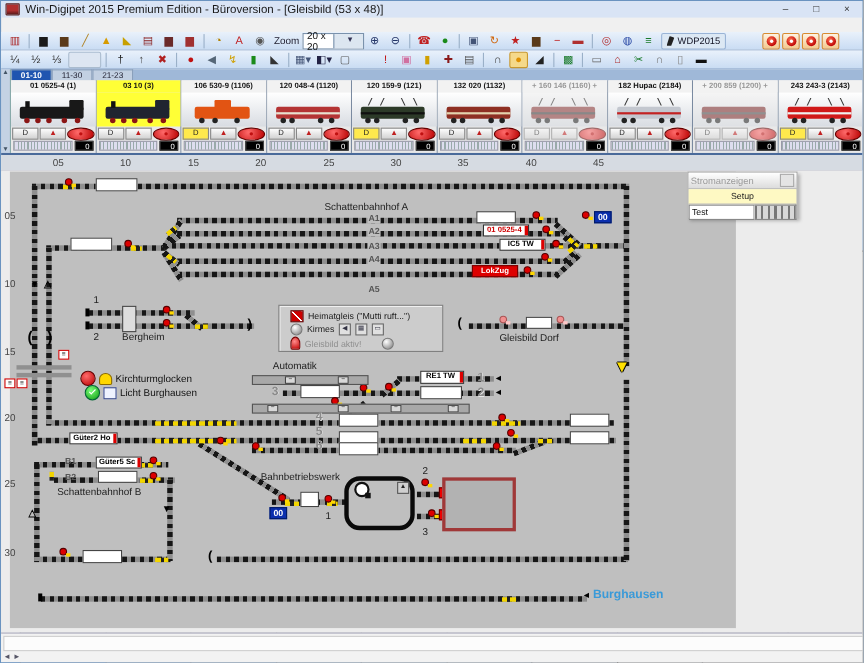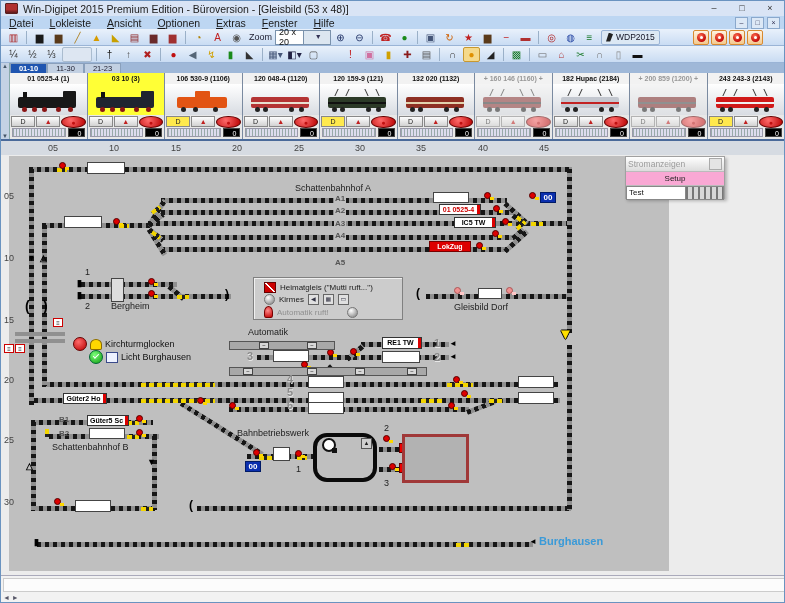--- a/index.html
+++ b/index.html
@@ -137,21 +137,21 @@
   .grndot::after{content:"";position:absolute;left:3px;top:3px;width:5px;height:2px;border-left:1.5px solid #fff;
                  border-bottom:1.5px solid #fff;transform:rotate(-45deg);}
   .bell{width:10px;height:9px;background:#ffd700;border:1px solid #8a6a00;border-radius:50% 50% 15% 15%;}
   .bluebox{width:10px;height:9px;background:#eef2ff;border:1px solid #3a4a8a;}
   .mess{position:absolute;font-size:11px;font-weight:bold;color:#3a9ad8;}
   
   .panel{position:absolute;background:#f0f0f0;border:1px solid #a0a0a0;box-shadow:2px 2px 3px rgba(0,0,0,.25);box-sizing:border-box;}
   .panel .ttl{height:14px;background:linear-gradient(#ffffff,#dcdcdc);display:flex;align-items:center;
               font-size:8.5px;color:#9a9a9a;padding:0 2px;border-bottom:1px solid #bbb;}
   .panel .ttl .pbox{margin-left:auto;width:11px;height:10px;background:#e4e4e4;border:1px solid #aaa;}
-  .panel .setup{height:13px;background:#f9a8d4;border-bottom:1px solid #bbb;font-size:8px;color:#222;
+  .panel .setup{height:13px;background:#fef9c3;border-bottom:1px solid #bbb;font-size:8px;color:#222;
                 text-align:center;line-height:13px;}
   .panel .testrow{height:14px;display:flex;}
   .panel .tfield{width:56px;background:#fff;border:1px solid #888;font-size:8px;color:#111;padding-left:2px;line-height:12px;}
   .panel .meter{flex:1;background:#d8d8d8;border:1px solid #888;border-left:none;
                 background-image:repeating-linear-gradient(90deg,#777 0 2px,#d8d8d8 2px 6px);}
   
   .bottom{position:absolute;left:0;top:574px;width:100%;height:29px;background:#f2f2f2;border-top:1px solid #aab;}
   .bstrip{position:absolute;left:2px;top:2px;width:780px;height:12px;background:#fcfcfc;border:1px solid #ccc;}
   .bscroll{position:absolute;left:2px;top:18px;font-size:7px;color:#556;}
 </style>
@@ -163,28 +163,20 @@
   <div class="titlebar">
     <span class="app-icon"></span>
     <span>Win-Digipet 2015 Premium Edition - Büroversion - [Gleisbild (53 x 48)]</span>
     <span class="wbtns">
       <span class="wbtn">–</span>
       <span class="wbtn">□</span>
       <span class="wbtn">×</span>
     </span>
   </div>
 
-  <div class="menubar">
-    <span id="menu-items"><span class="menu-item">Datei</span><span class="menu-item">Lokleiste</span><span class="menu-item">Ansicht</span><span class="menu-item">Optionen</span><span class="menu-item">Extras</span><span class="menu-item">Fenster</span><span class="menu-item">Hilfe</span></span>
-    <span class="mdi">
-      <span class="mdibtn">–</span>
-      <span class="mdibtn">□</span>
-      <span class="mdibtn">×</span>
-    </span>
-  </div>
 
   <div class="tb tb1" id="tb1">
       <button class="tbi" style="color: rgb(170, 34, 34);">▥</button>
       <span class="tbsep"></span>
       <button class="tbi" style="color: rgb(26, 26, 26);">▆</button>
       <button class="tbi" style="color: rgb(90, 58, 26);">▆</button>
       <button class="tbi" style="color: rgb(176, 128, 32);">╱</button>
       <button class="tbi" style="color: rgb(215, 155, 0);">▲</button>
       <button class="tbi" style="color: rgb(200, 160, 0);">◣</button>
       <button class="tbi" style="color: rgb(138, 34, 34);">▤</button>
@@ -721,31 +713,31 @@
     </div>
     <div class="ib-row" style="top:16px;">
       <span class="sphere"></span>
       <span>Kirmes</span>
       <span class="kico">◀</span>
       <span class="kico">▦</span>
       <span class="kico">▭</span>
     </div>
     <div class="ib-row" style="top:28px;">
       <span class="lampred"></span>
-      <span class="dimtxt">Automatik ruft!</span>
+      <span class="dimtxt">Gleisbild aktiv!</span>
       <span class="sphere" style="margin-left:14px;"></span>
     </div>
   </div>
 
   <div class="swrow" style="left:72px;top:336px;">
     <span class="reddot"></span>
     <span class="bell"></span>
     <span>Kirchturmglocken</span>
   </div>
-  <div class="swrow" style="left:88px;top:349px;">
+  <div class="swrow" style="left:76px;top:349px;">
     <span class="grndot"></span>
     <span class="bluebox"></span>
     <span>Licht Burghausen</span>
   </div>
 
   <div class="turntable" style="left:312px;top:432px;width:64px;height:49px;"></div>
   <span class="ttcircle" style="left:321px;top:437px;"></span>
   <span class="ttbtn" style="left:360px;top:437px;">▲</span>
   <div class="depot" style="left:401px;top:433px;width:67px;height:49px;"></div>
 

